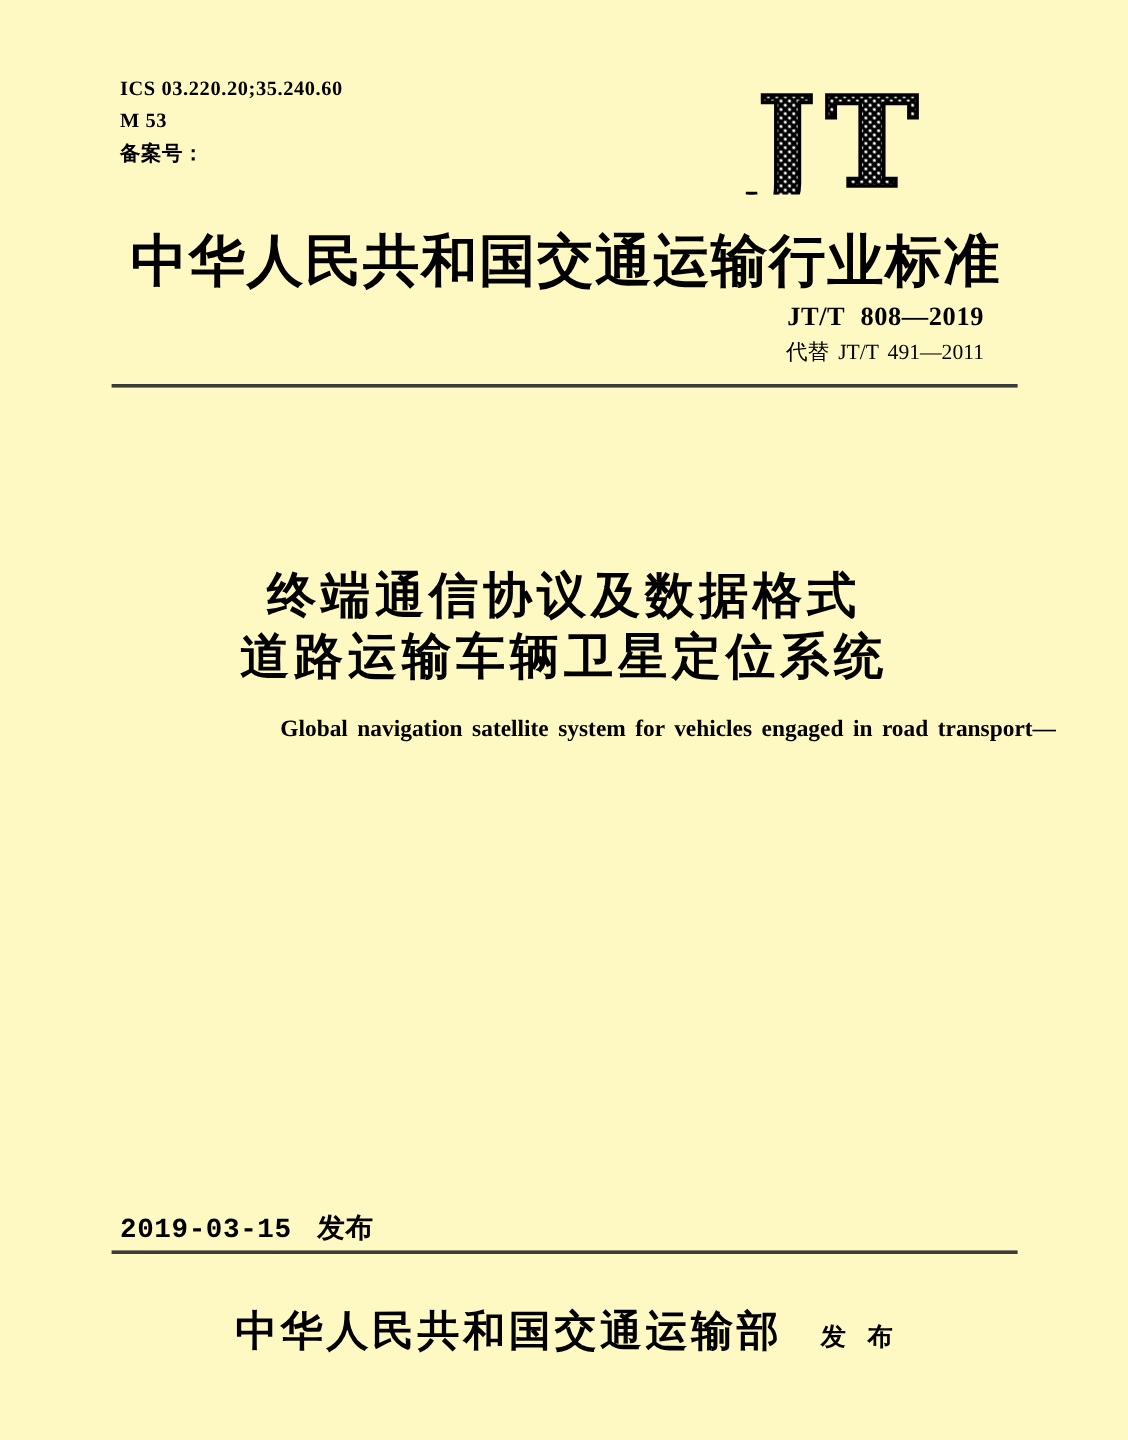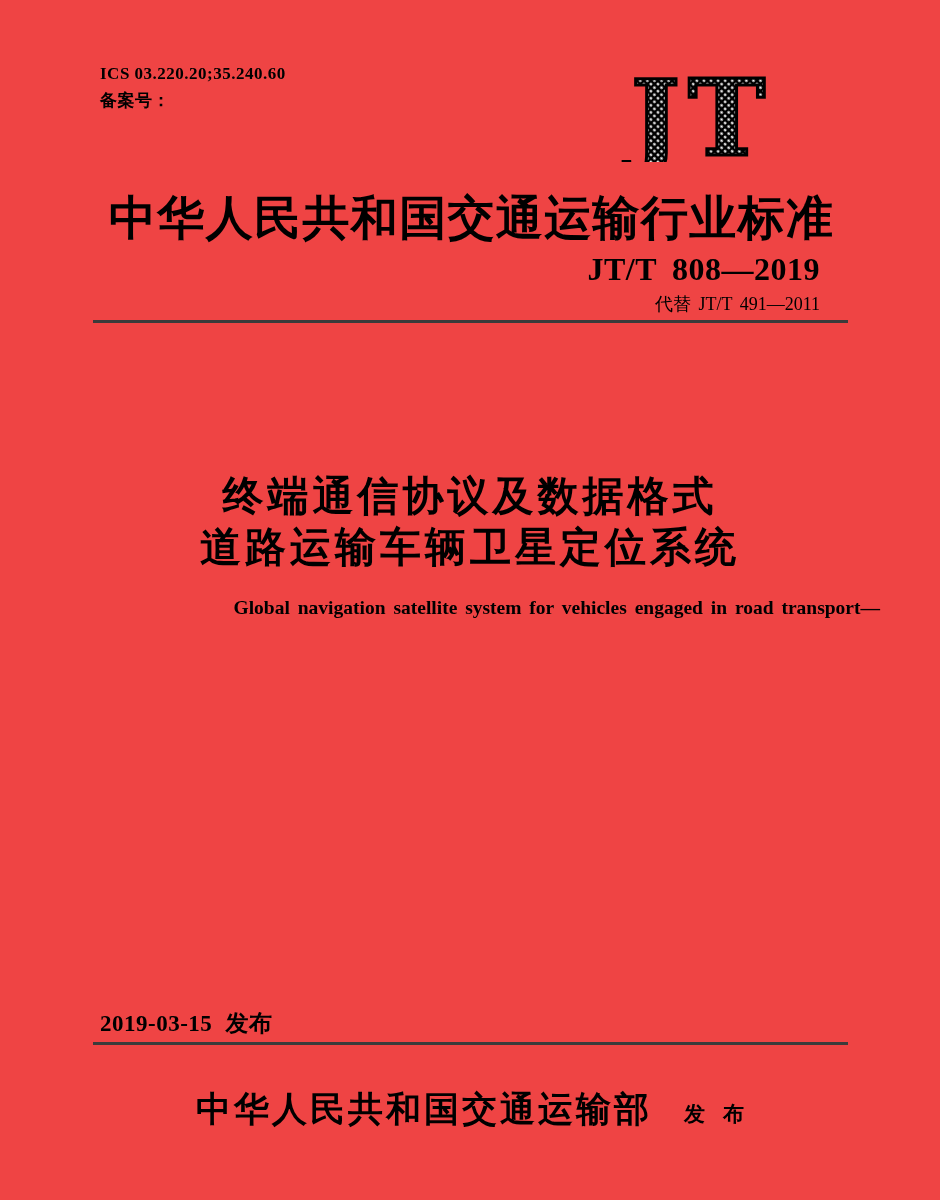--- a/index.html
+++ b/index.html
@@ -4,21 +4,21 @@
 <style>
   html, body {
     margin: 0;
     padding: 0;
     background: #ffffff;
   }
   .page {
     position: relative;
     width: 940px;
     height: 1200px;
-    background: #ef4444;
+    background: #fef9c3;
     color: #000;
     font-family: "Liberation Serif", "DejaVu Serif", serif;
     overflow: hidden;
   }
 
   
   .meta-block {
     position: absolute;
     left: 100px;
     top: 60px;
@@ -53,21 +53,21 @@
   }
 
   
   .std-num {
     position: absolute;
     top: 251px;
     right: 120px;
     text-align: right;
   }
   .std-num .number {
-    font-size: 32px;
+    font-size: 22px;
     font-weight: bold;
     word-spacing: 7px;
     letter-spacing: 0.5px;
     margin-left: 44px;
   }
   .std-num .replaces {
     font-size: 18px;
     margin-top: 4px;
     word-spacing: 3px;
   }
@@ -110,21 +110,21 @@
   }
 
   
   .dates-row {
     position: absolute;
     top: 1008px;
     left: 100px;
     right: 94px;
     display: flex;
     justify-content: space-between;
-    font-family: Liberation Serif, serif;
+    font-family: Liberation Mono, monospace;
     font-size: 23px;
     font-weight: 600;
     letter-spacing: 0.5px;
   }
   .dates-row .date-group span { display: inline-block; }
   .dates-row .date-label { margin-left: 7px; }
 
   
   .publisher-row {
     position: absolute;
@@ -149,20 +149,21 @@
     margin-right: -18px; 
   }
 </style>
 </head>
 <body>
 
 <div class="page">
 
   <div class="meta-block">
     <div>ICS 03.220.20;35.240.60</div>
+    <div>M 53</div>
     <div>备案号：</div>
   </div>
 
   <div class="logo">
     <svg width="180" height="92" viewBox="0 0 180 92" xmlns="http://www.w3.org/2000/svg">
       <defs>
         <pattern id="halftone" width="5" height="5" patternUnits="userSpaceOnUse" patternTransform="rotate(45)">
           <rect width="5" height="5" fill="#000000"></rect>
           <circle cx="2.5" cy="2.5" r="1.35" fill="#ffffff"></circle>
         </pattern>

